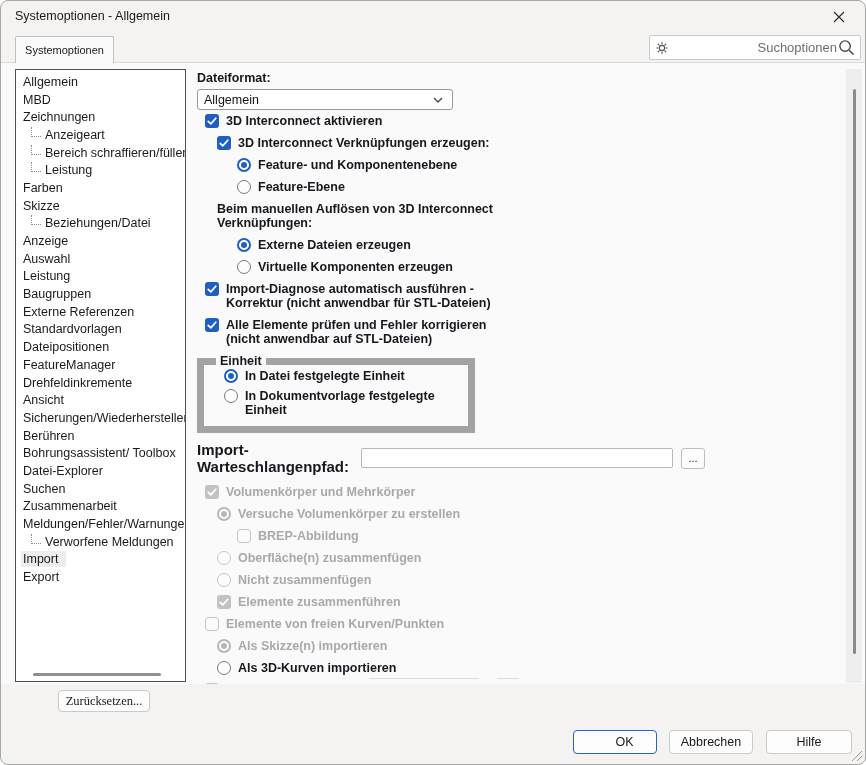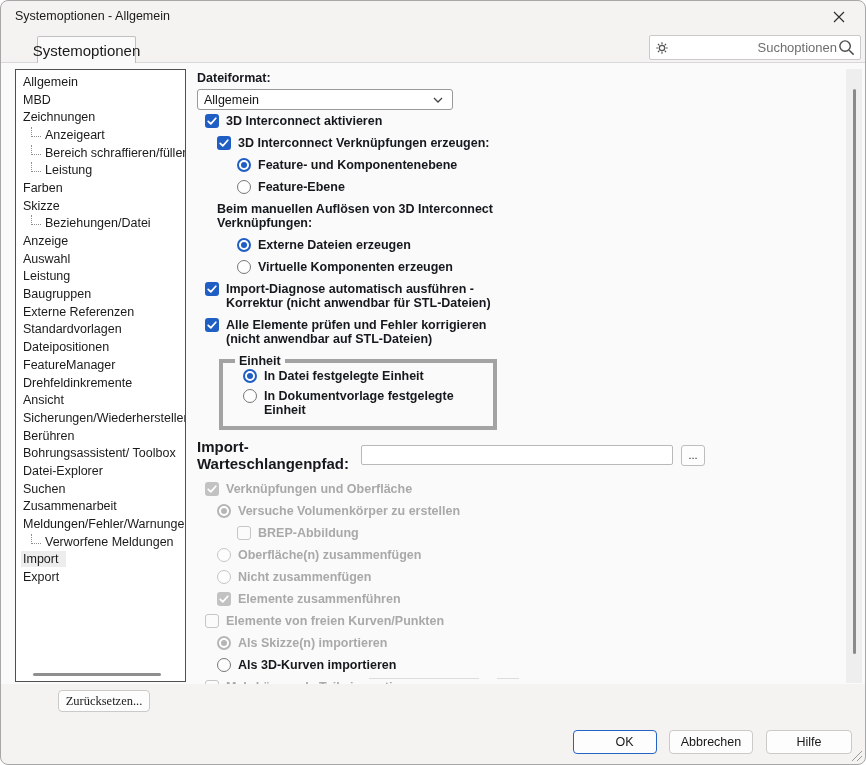--- a/index.html
+++ b/index.html
@@ -6,21 +6,21 @@
   .dialog{position:relative;width:866px;height:765px;box-sizing:border-box;border:1px solid #a7a7a7;
           border-radius:8px;background:#f4f3f2;overflow:hidden;}
   
   .titlebar{position:absolute;left:0;top:0;width:100%;height:32px;}
   .title{position:absolute;left:14px;top:8px;font-size:12.5px;color:#1a1a1a;}
   .close{position:absolute;right:10px;top:4px;width:32px;height:24px;display:flex;align-items:center;justify-content:center;cursor:default;}
   .close svg{width:12px;height:12px;stroke:#2b2b2b;stroke-width:1.1;}
   
   .page{position:absolute;left:0;top:61px;width:100%;height:622px;background:#fafafa;border-top:1px solid #d8d8d8;box-sizing:border-box;}
   .tab{position:absolute;left:14px;top:35px;width:97px;height:26px;background:#fafafa;border:1px solid #c0c0c0;border-bottom:none;
-       border-radius:2px 2px 0 0;z-index:2;display:flex;align-items:center;justify-content:center;font-size:15px;color:#1a1a1a;margin-left:22px;}
+       border-radius:2px 2px 0 0;z-index:2;display:flex;align-items:center;justify-content:center;font-size:11px;color:#1a1a1a;}
   
   .search{position:absolute;left:648px;top:34px;width:212px;height:25px;box-sizing:border-box;background:#fff;
           border:1px solid #c9c9c9;border-radius:2px;display:flex;align-items:center;z-index:3;}
   .search .gear{width:16px;height:16px;margin-left:4px;flex:0 0 auto;}
   .search .ph{flex:1 1 auto;font-size:13px;color:#6e6e6e;margin-left:14px;white-space:nowrap;overflow:hidden;text-align:right;}
   .search .mag{width:19px;height:19px;margin-right:4px;flex:0 0 auto;}
   
   .list{position:absolute;left:14px;top:68px;width:171px;height:613px;box-sizing:border-box;background:#fff;border:1px solid #4f4f4f;z-index:2;}
   .list ul{margin:0;padding:3px 0 0 0;list-style:none;}
   .list li{height:17.7px;display:flex;align-items:center;padding-left:7px;font-size:12.5px;color:#1a1a1a;white-space:nowrap;overflow:hidden;}
@@ -46,21 +46,21 @@
   .checkbox.on{background:#1f5fc4;}
   .checkbox.on.dis{background:#c2c2c2;}
   .checkbox.on svg{position:absolute;left:0;top:0;width:14px;height:14px;}
   .radio{border-radius:50%;}
   .radio.off{background:#fdfdfd;border:1px solid #767676;}
   .radio.off.dis{border-color:#c6c6c6;}
   .radio.on{background:#fff;border:2px solid #1f5fc4;}
   .radio.on::after{content:"";position:absolute;left:2px;top:2px;width:6px;height:6px;border-radius:50%;background:#1f5fc4;}
   .radio.on.dis{border-color:#b6b6b6;}
   .radio.on.dis::after{background:#b6b6b6;}
-  fieldset.group{margin:0 0 8px 22px;width:278px;box-sizing:border-box;border:4px solid #a3a3a3;padding:1px 0 3px 12px;}
+  fieldset.group{margin:0 0 8px 0;width:278px;box-sizing:border-box;border:7px solid #a3a3a3;padding:1px 0 3px 12px;}
   fieldset.group legend{font-size:12.5px;font-weight:600;color:#15181d;padding:0 4px;}
   fieldset.group .row{margin-bottom:6px;}
   .pathrow{display:flex;align-items:center;margin:4px 0 10px 0;}
   .plabel{width:164px;flex:0 0 auto;font-size:15px;font-weight:600;color:#15181d;}
   .pinput{width:312px;height:20px;box-sizing:border-box;border:1px solid #b9b9b9;border-radius:2px;background:#fff;
           font-size:12px;font-family:"Liberation Sans",sans-serif;padding:0 4px;}
   .browse{width:24px;height:21px;margin-left:8px;border:1px solid #bdbdbd;border-radius:3px;background:#fdfdfd;
           font-size:11px;color:#222;padding:0;line-height:14px;}
   .clipline{position:absolute;height:1px;background:#dcdcdc;}
   
@@ -291,21 +291,21 @@
       <button class="browse">...</button>
     </div>
 
     <div id="opts-bottom">
         <div class="row ind0 dis">
           <span class="ctl checkbox on dis">
             <svg viewBox="0 0 14 14">
               <path d="M3.2 7.3 5.8 9.9 10.8 4.2" fill="none" stroke="#fff" stroke-width="1.7" stroke-linecap="round" stroke-linejoin="round"></path>
             </svg>
           </span>
-          <span class="lbl">Verknüpfungen und Oberfläche</span>
+          <span class="lbl">Volumenkörper und Mehrkörper</span>
         </div>
         <div class="row ind1 dis">
           <span class="ctl radio on dis"></span>
           <span class="lbl">Versuche Volumenkörper zu erstellen</span>
         </div>
         <div class="row ind2 dis">
           <span class="ctl checkbox off dis"></span>
           <span class="lbl">BREP-Abbildung</span>
         </div>
         <div class="row ind1 dis">

